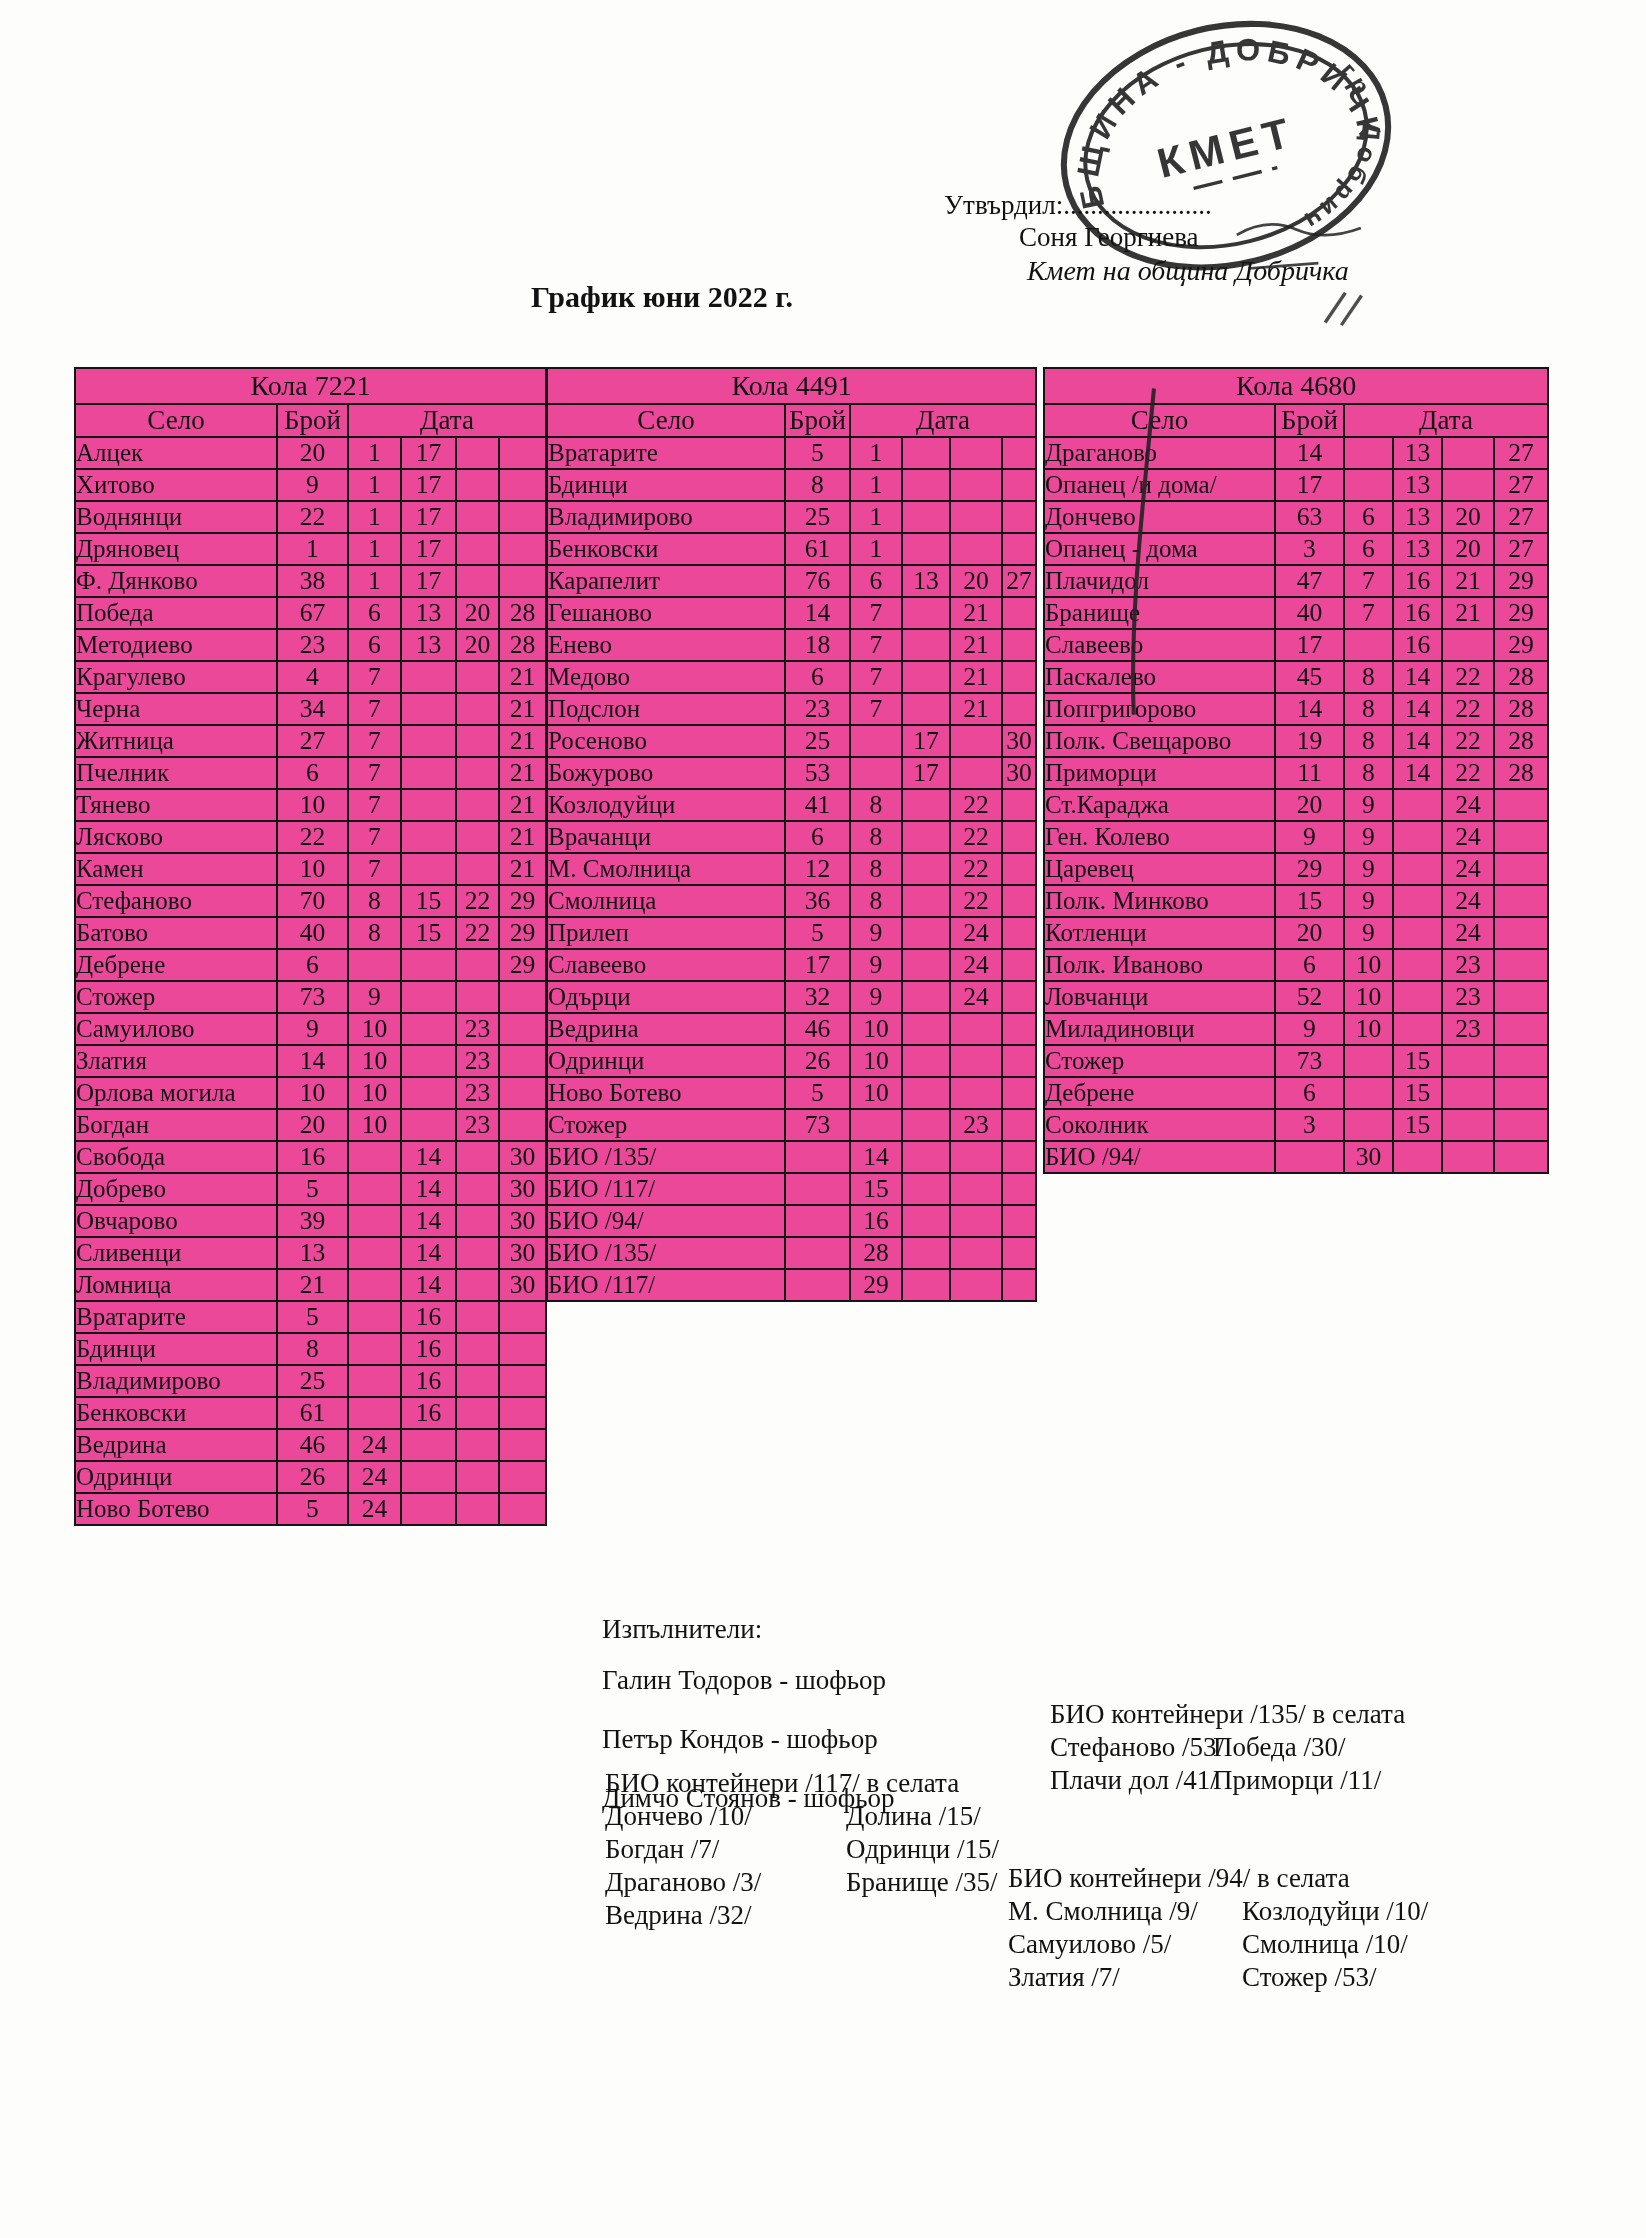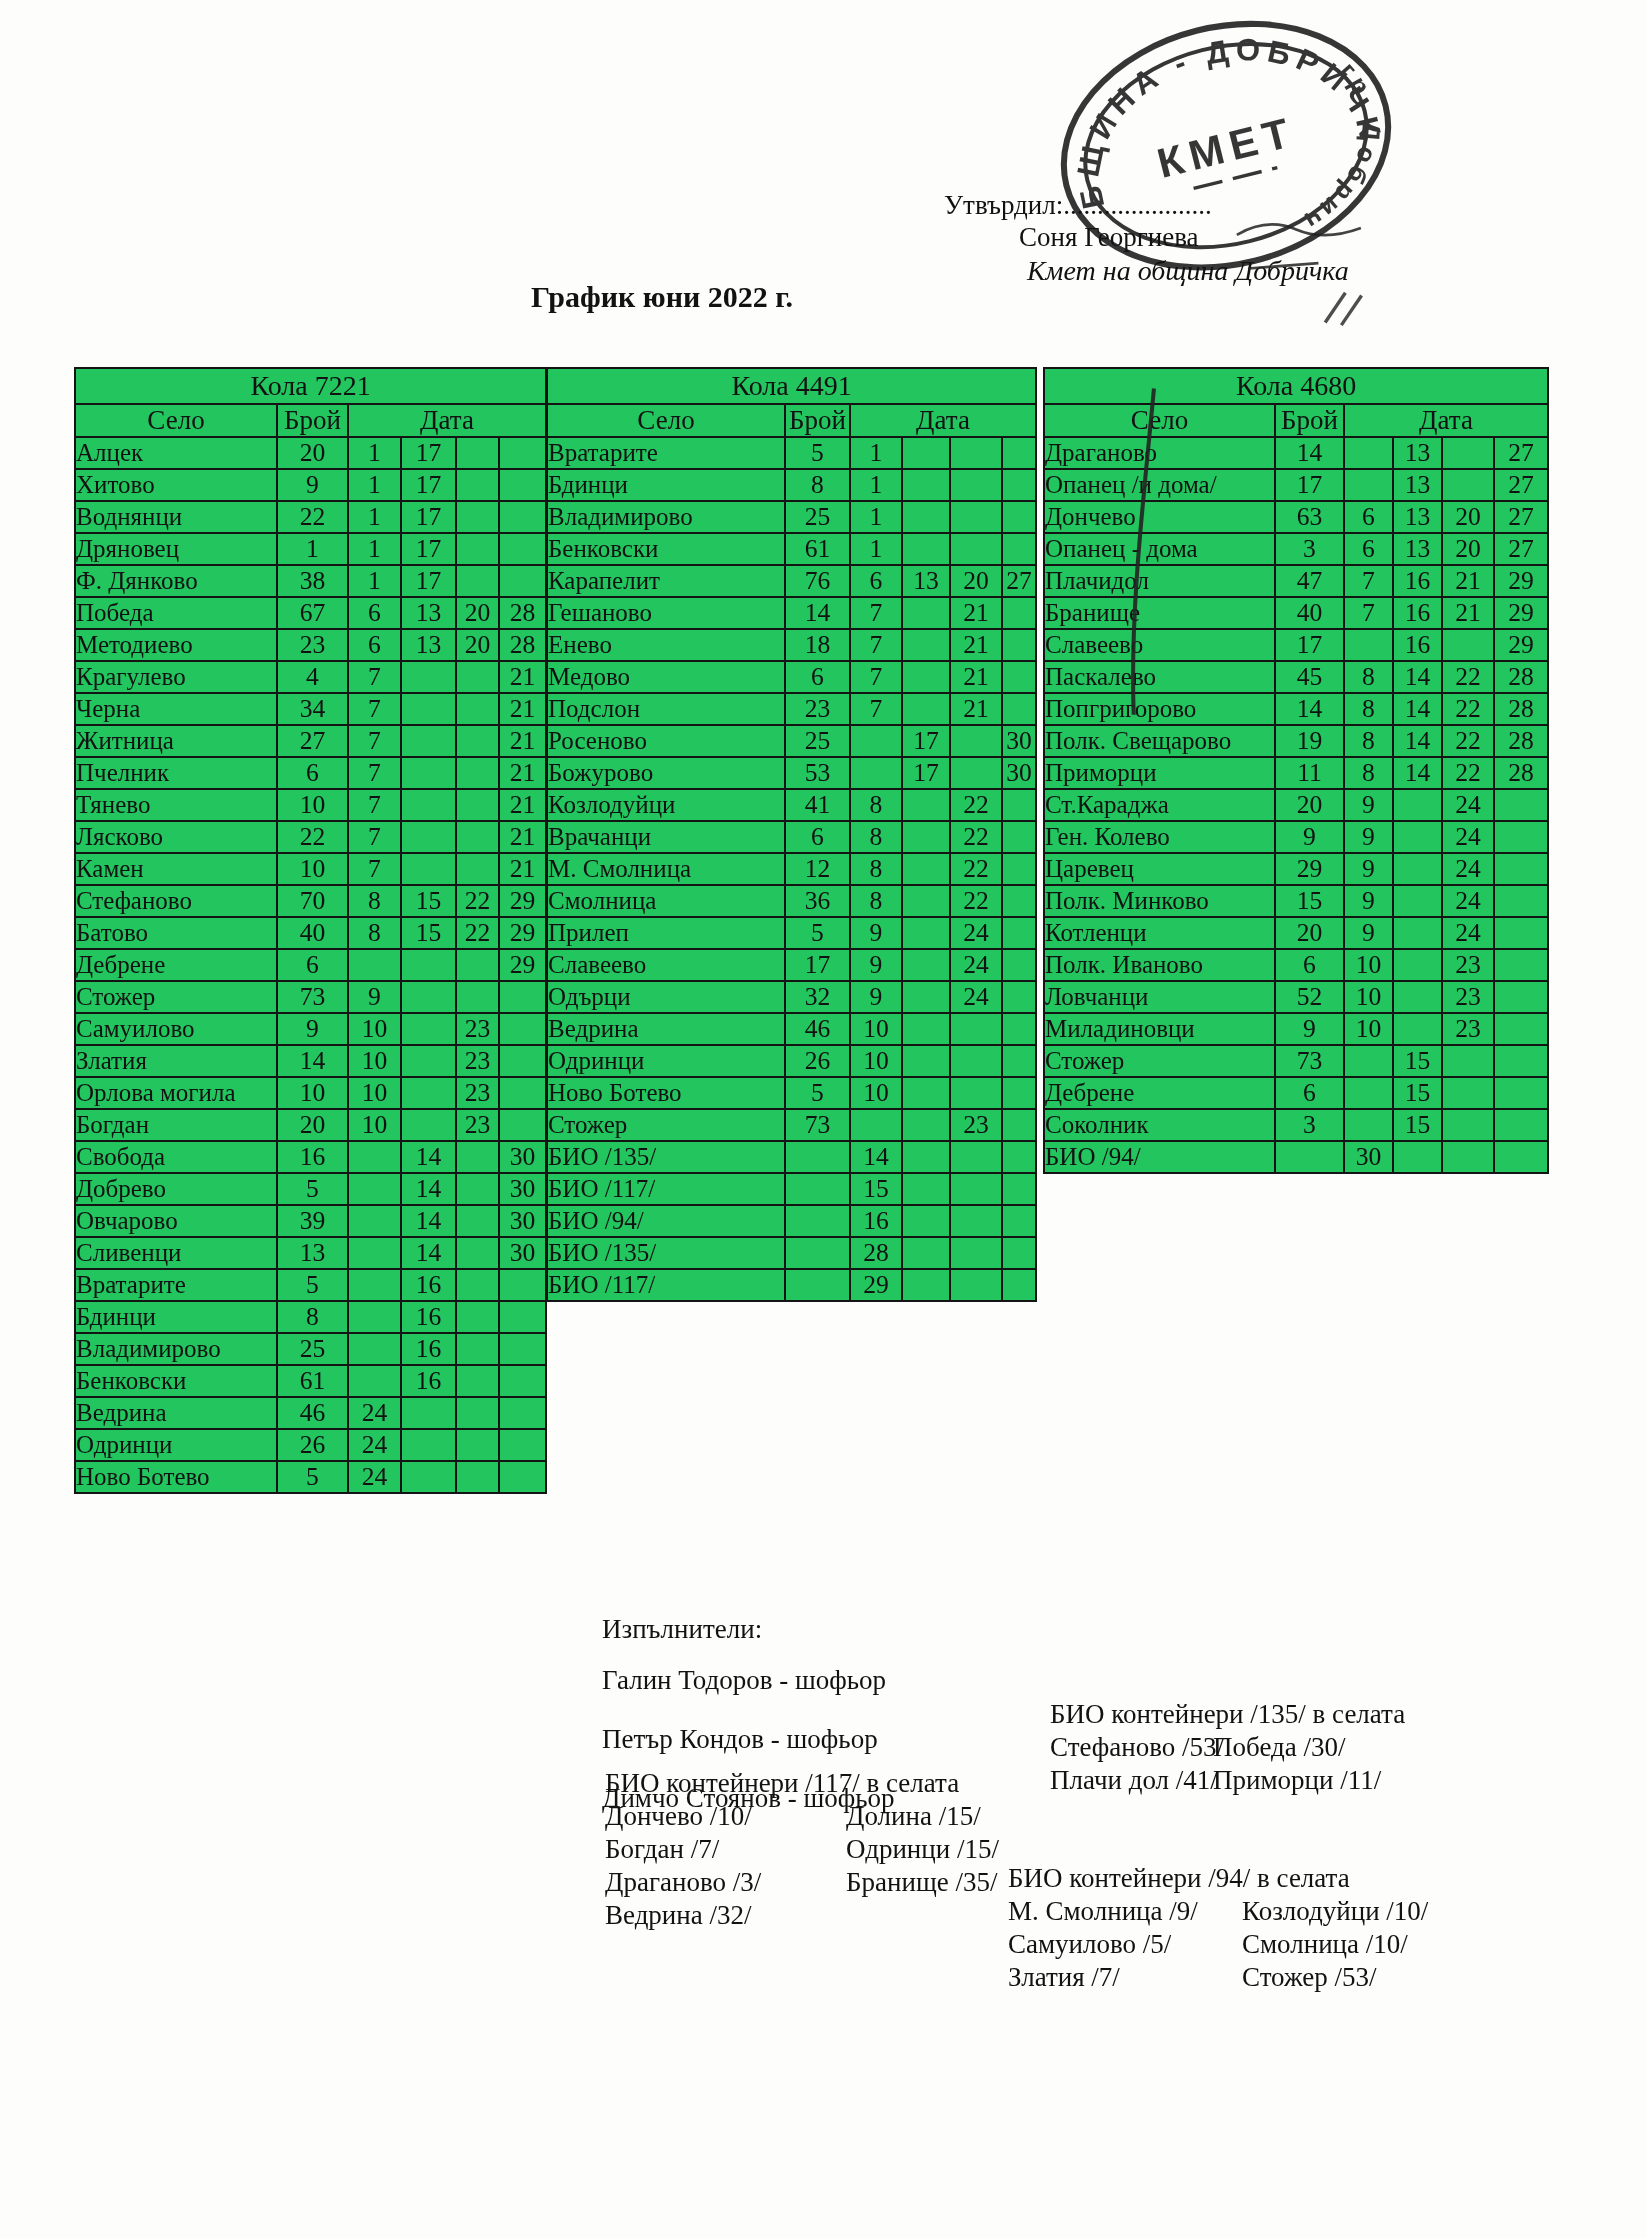--- a/index.html
+++ b/index.html
@@ -13,21 +13,21 @@
   .doc-title{left:531px;top:280px;font-size:30px;font-weight:bold;}
   
   .stamp{position:absolute;left:1044px;top:12px;width:364px;height:270px;opacity:.88;}
   .stamp .ink{stroke:#1b1b1b;fill:none;}
   .stamp text{fill:#1b1b1b;font-family:"Liberation Sans",sans-serif;font-weight:bold;}
   .ring-top{font-size:46px;letter-spacing:9px;}
   .ring-side{font-size:38px;letter-spacing:6px;}
   .kmet{font-size:62px;letter-spacing:10px;}
   
   table.sched{position:absolute;border-collapse:collapse;table-layout:fixed;
-              background:#22c55e;border:2.7px solid #141414;}
+              background:#ec4899;border:2.7px solid #141414;}
   table.sched th,table.sched td{border:2px solid #141414;padding:0;overflow:hidden;
               white-space:nowrap;font-weight:normal;}
   th.ttl{height:34px;font-size:28px;font-weight:bold;text-align:center;border-bottom-width:2.7px;}
   th.h-selo,th.h-broy,th.h-data{height:31px;font-size:27px;font-weight:bold;text-align:center;}
   td.selo{text-align:left;padding-left:6.7px;font-size:25px;height:30px;}
   td.num{text-align:center;font-size:25.6px;height:30px;}
   #t1{left:74px;top:367px;width:472px;}
   #t1 col:nth-child(1){width:202px}#t1 col:nth-child(2){width:71px}#t1 col:nth-child(3){width:53px}
   #t1 col:nth-child(4){width:55px}#t1 col:nth-child(5){width:43px}#t1 col:nth-child(6){width:47px}
   #t2{left:546px;top:367px;width:489px;}
@@ -295,20 +295,28 @@
           <td class="selo">Овчарово</td>
           <td class="num">39</td>
           <td class="num"></td>
           <td class="num">14</td>
           <td class="num"></td>
           <td class="num">30</td>
         </tr>
         <tr>
           <td class="selo">Сливенци</td>
           <td class="num">13</td>
+          <td class="num"></td>
+          <td class="num">14</td>
+          <td class="num"></td>
+          <td class="num">30</td>
+        </tr>
+        <tr>
+          <td class="selo">Ломница</td>
+          <td class="num">21</td>
           <td class="num"></td>
           <td class="num">14</td>
           <td class="num"></td>
           <td class="num">30</td>
         </tr>
         <tr>
           <td class="selo">Вратарите</td>
           <td class="num">5</td>
           <td class="num"></td>
           <td class="num">16</td>

